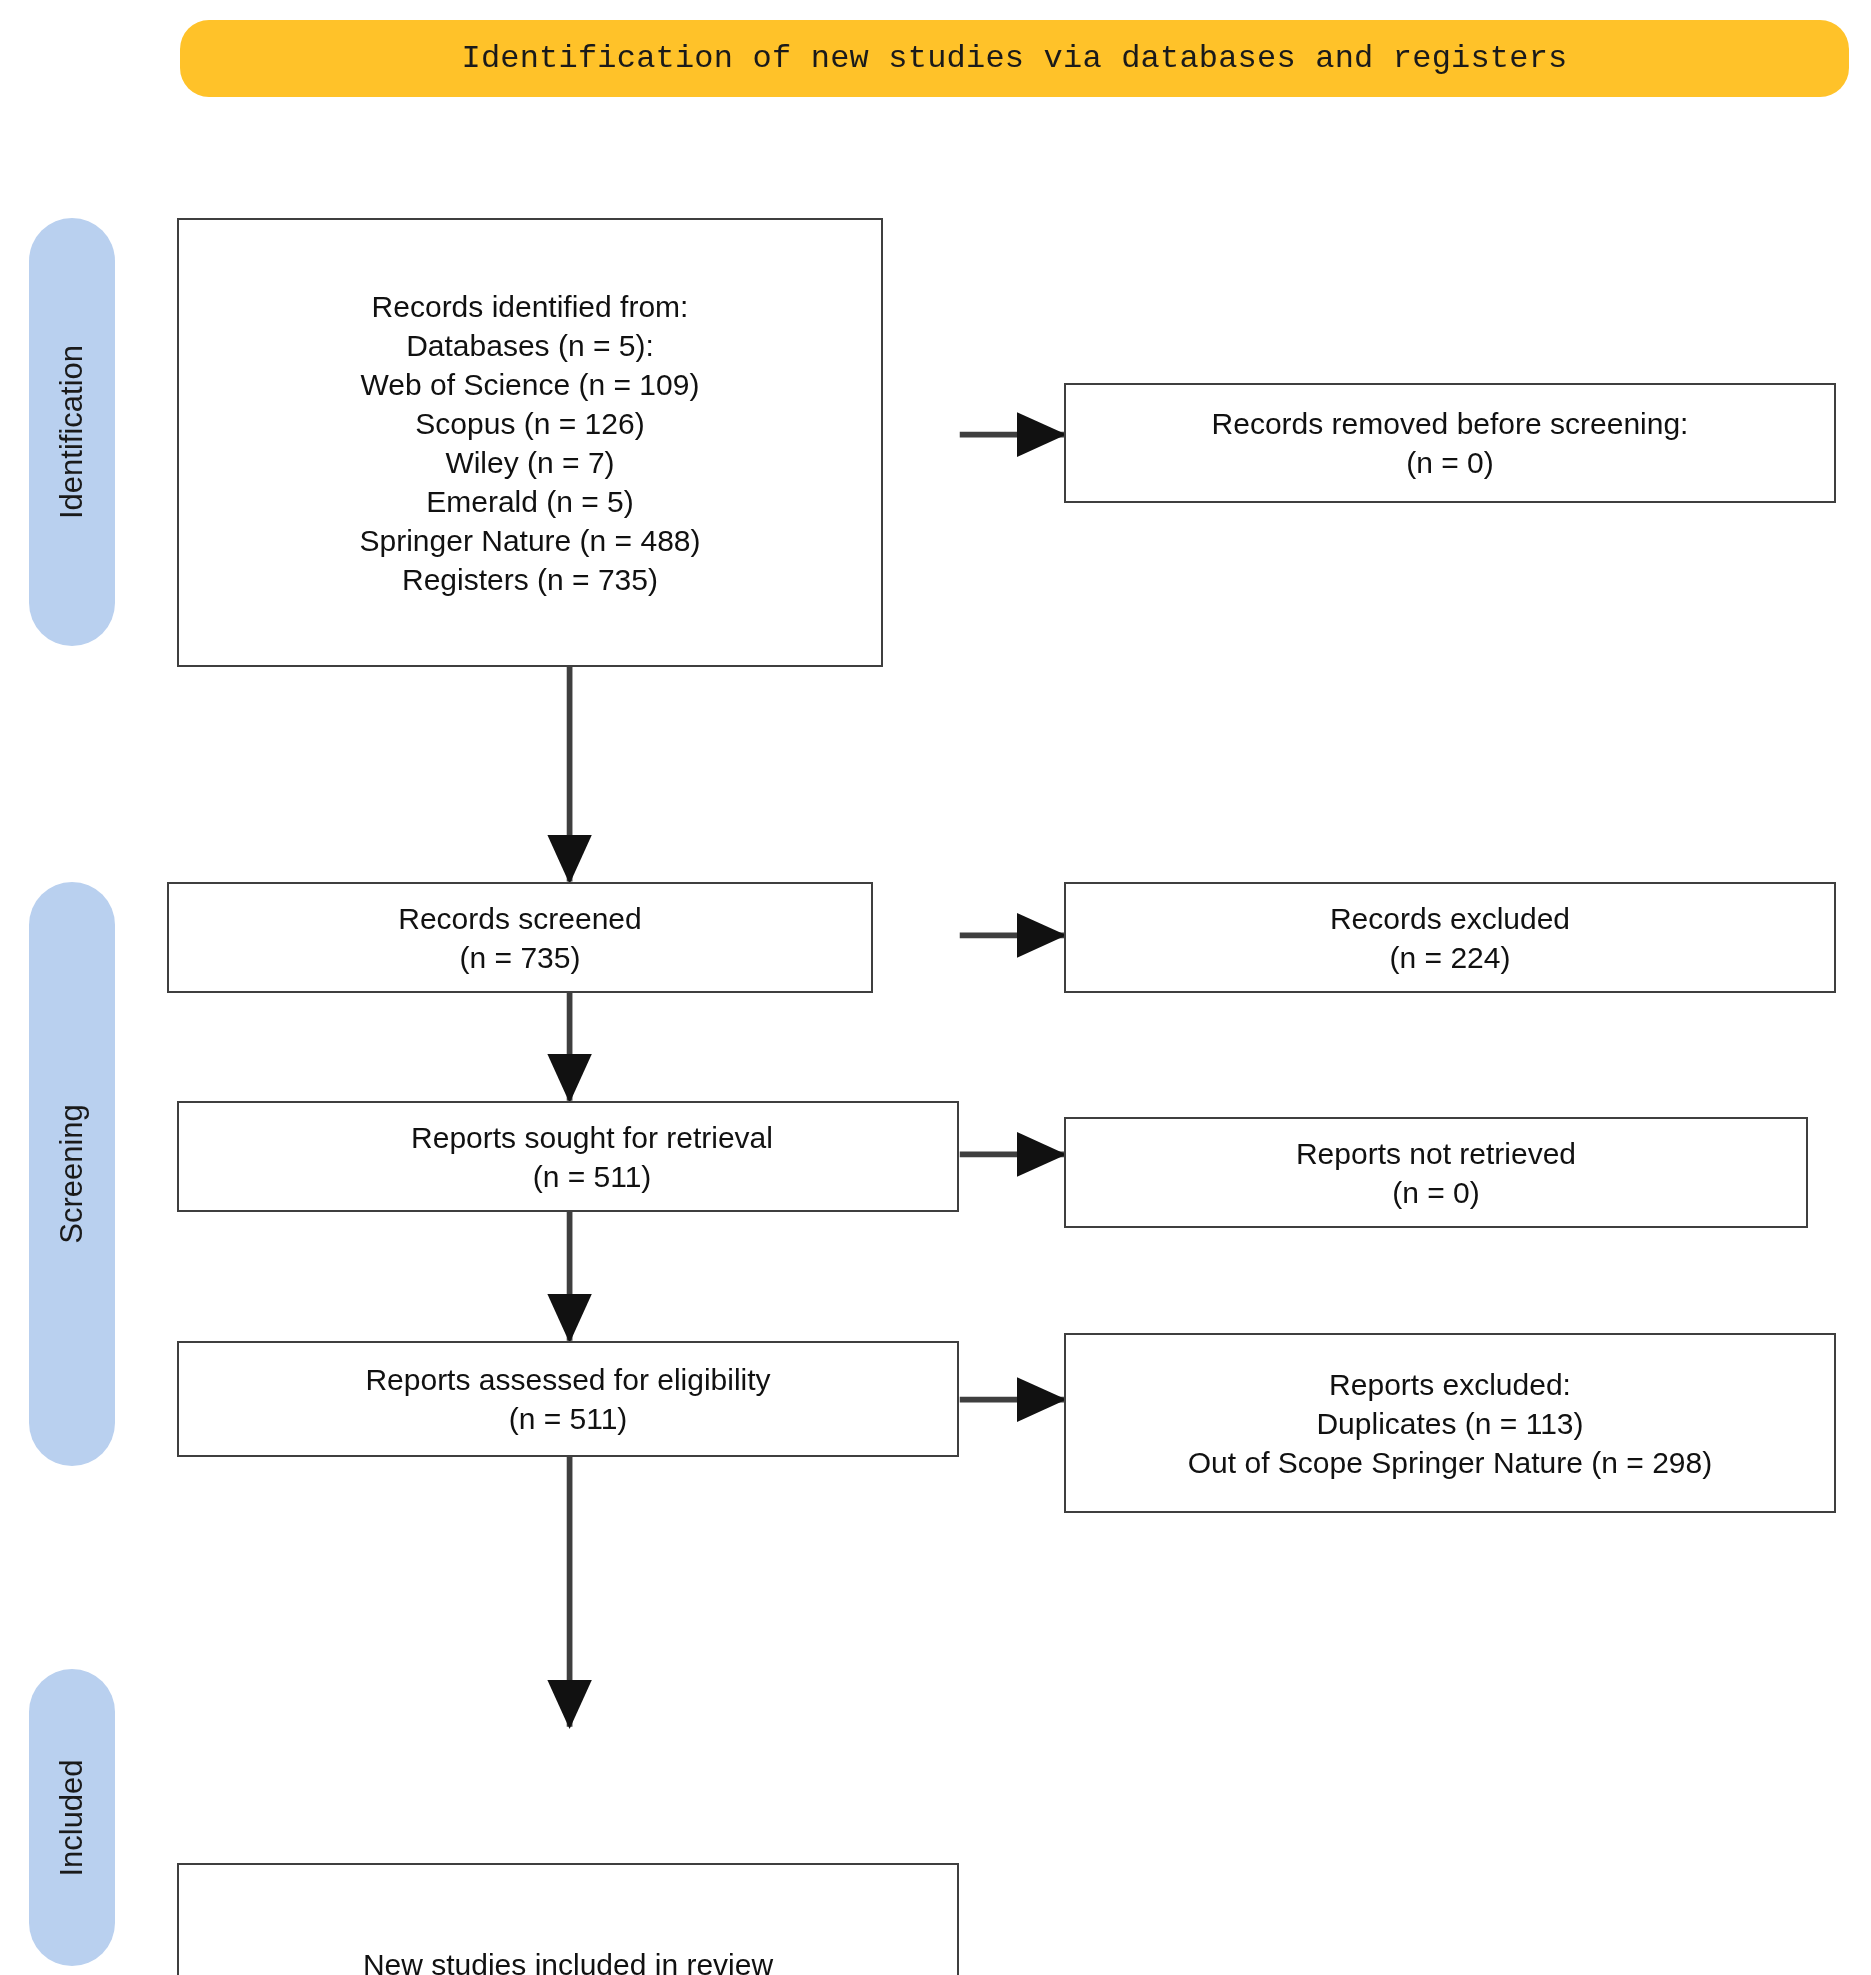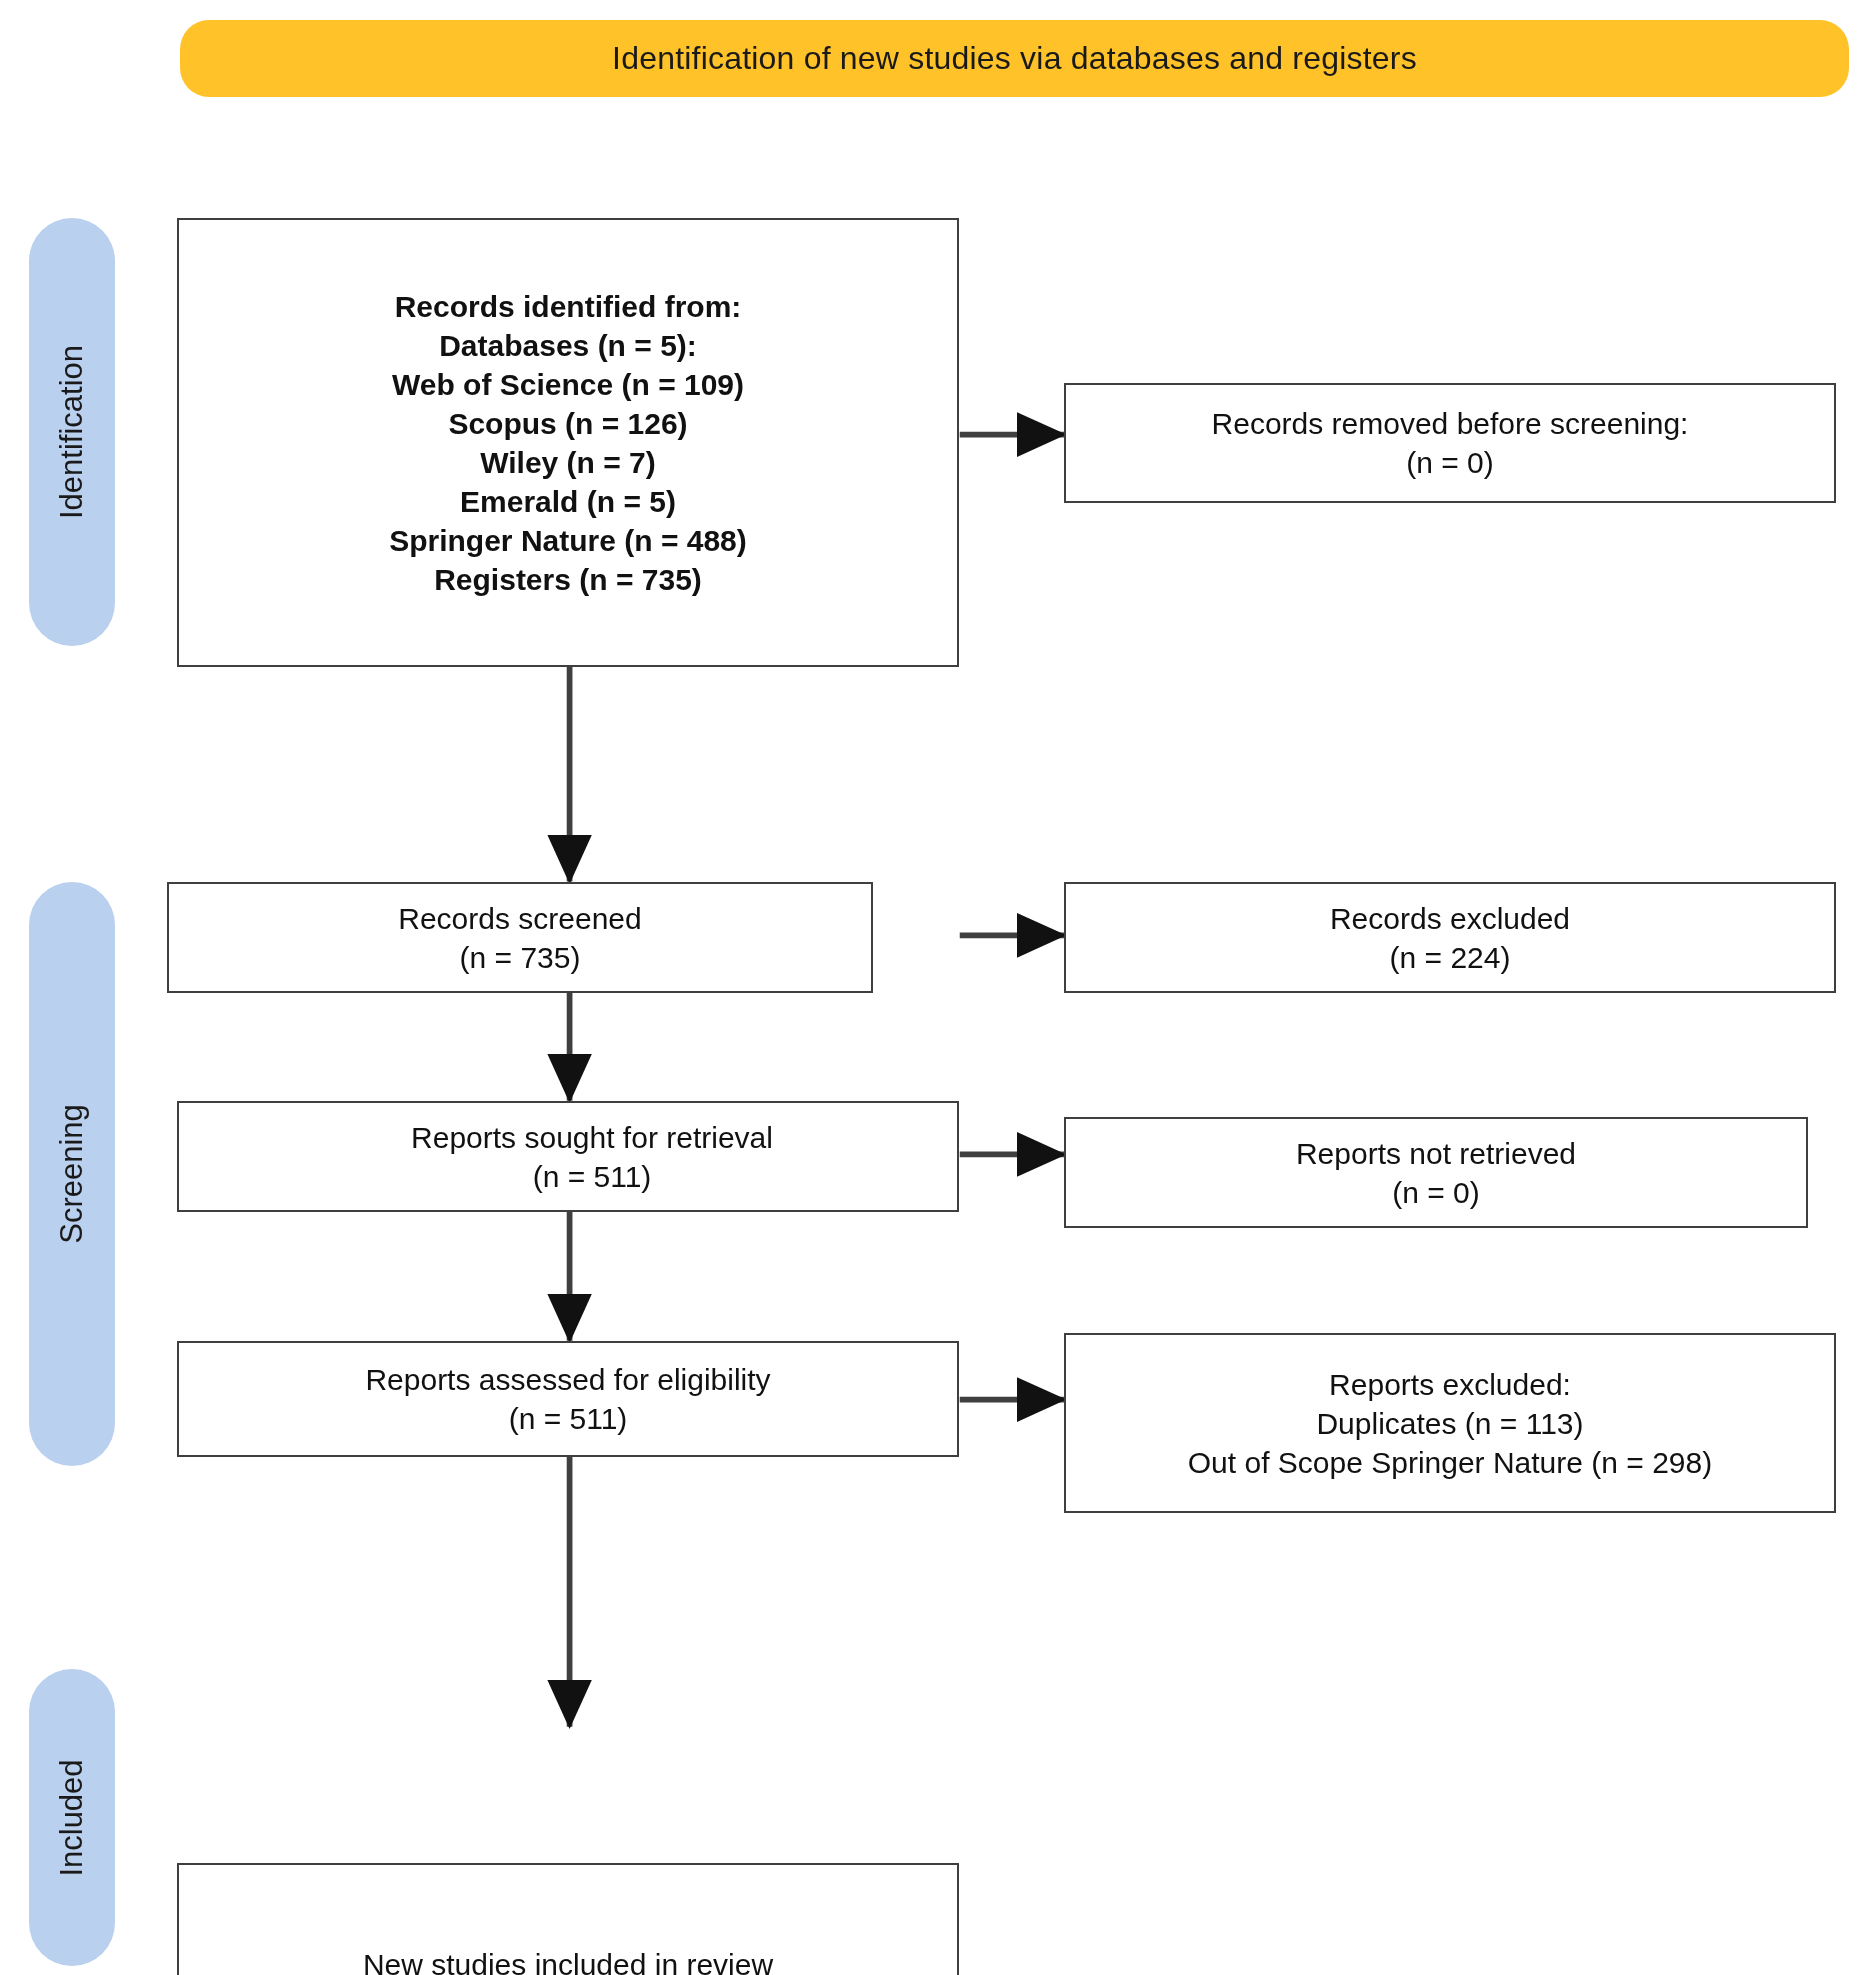--- a/index.html
+++ b/index.html
@@ -23,20 +23,21 @@
     left: 180px;
     top: 20px;
     width: 1669px;
     height: 77px;
     background: #FFC229;
     border-radius: 29px;
     display: flex;
     align-items: center;
     justify-content: center;
     box-sizing: border-box;
+    font-family: Liberation Mono, monospace;
   }
   .banner-text {
     font-size: 32px;
     color: #1a1a1a;
     letter-spacing: 0.2px;
     white-space: nowrap;
   }
 
   
   .stage-pill {
@@ -129,21 +130,21 @@
   </div>
 
   <div class="stage-pill" style="top:882px; height:584px;">
     <span class="vtext">Screening</span>
   </div>
 
   <div class="stage-pill" style="top:1669px; height:297px;">
     <span class="vtext">Included</span>
   </div>
 
-  <div class="box" style="left:177px; top:218px; width:782px; height:449px;font-weight:bold;">
+  <div class="box" style="left:177px; top:218px; width:706px; height:449px;">
     <div class="box-lines">
       <span class="box-line">Records identified from:</span>
       <span class="box-line">Databases (n = 5):</span>
       <span class="box-line">Web of Science (n = 109)</span>
       <span class="box-line">Scopus (n = 126)</span>
       <span class="box-line">Wiley (n = 7)</span>
       <span class="box-line">Emerald (n = 5)</span>
       <span class="box-line">Springer Nature (n = 488)</span>
       <span class="box-line">Registers (n = 735)</span>
     </div>

